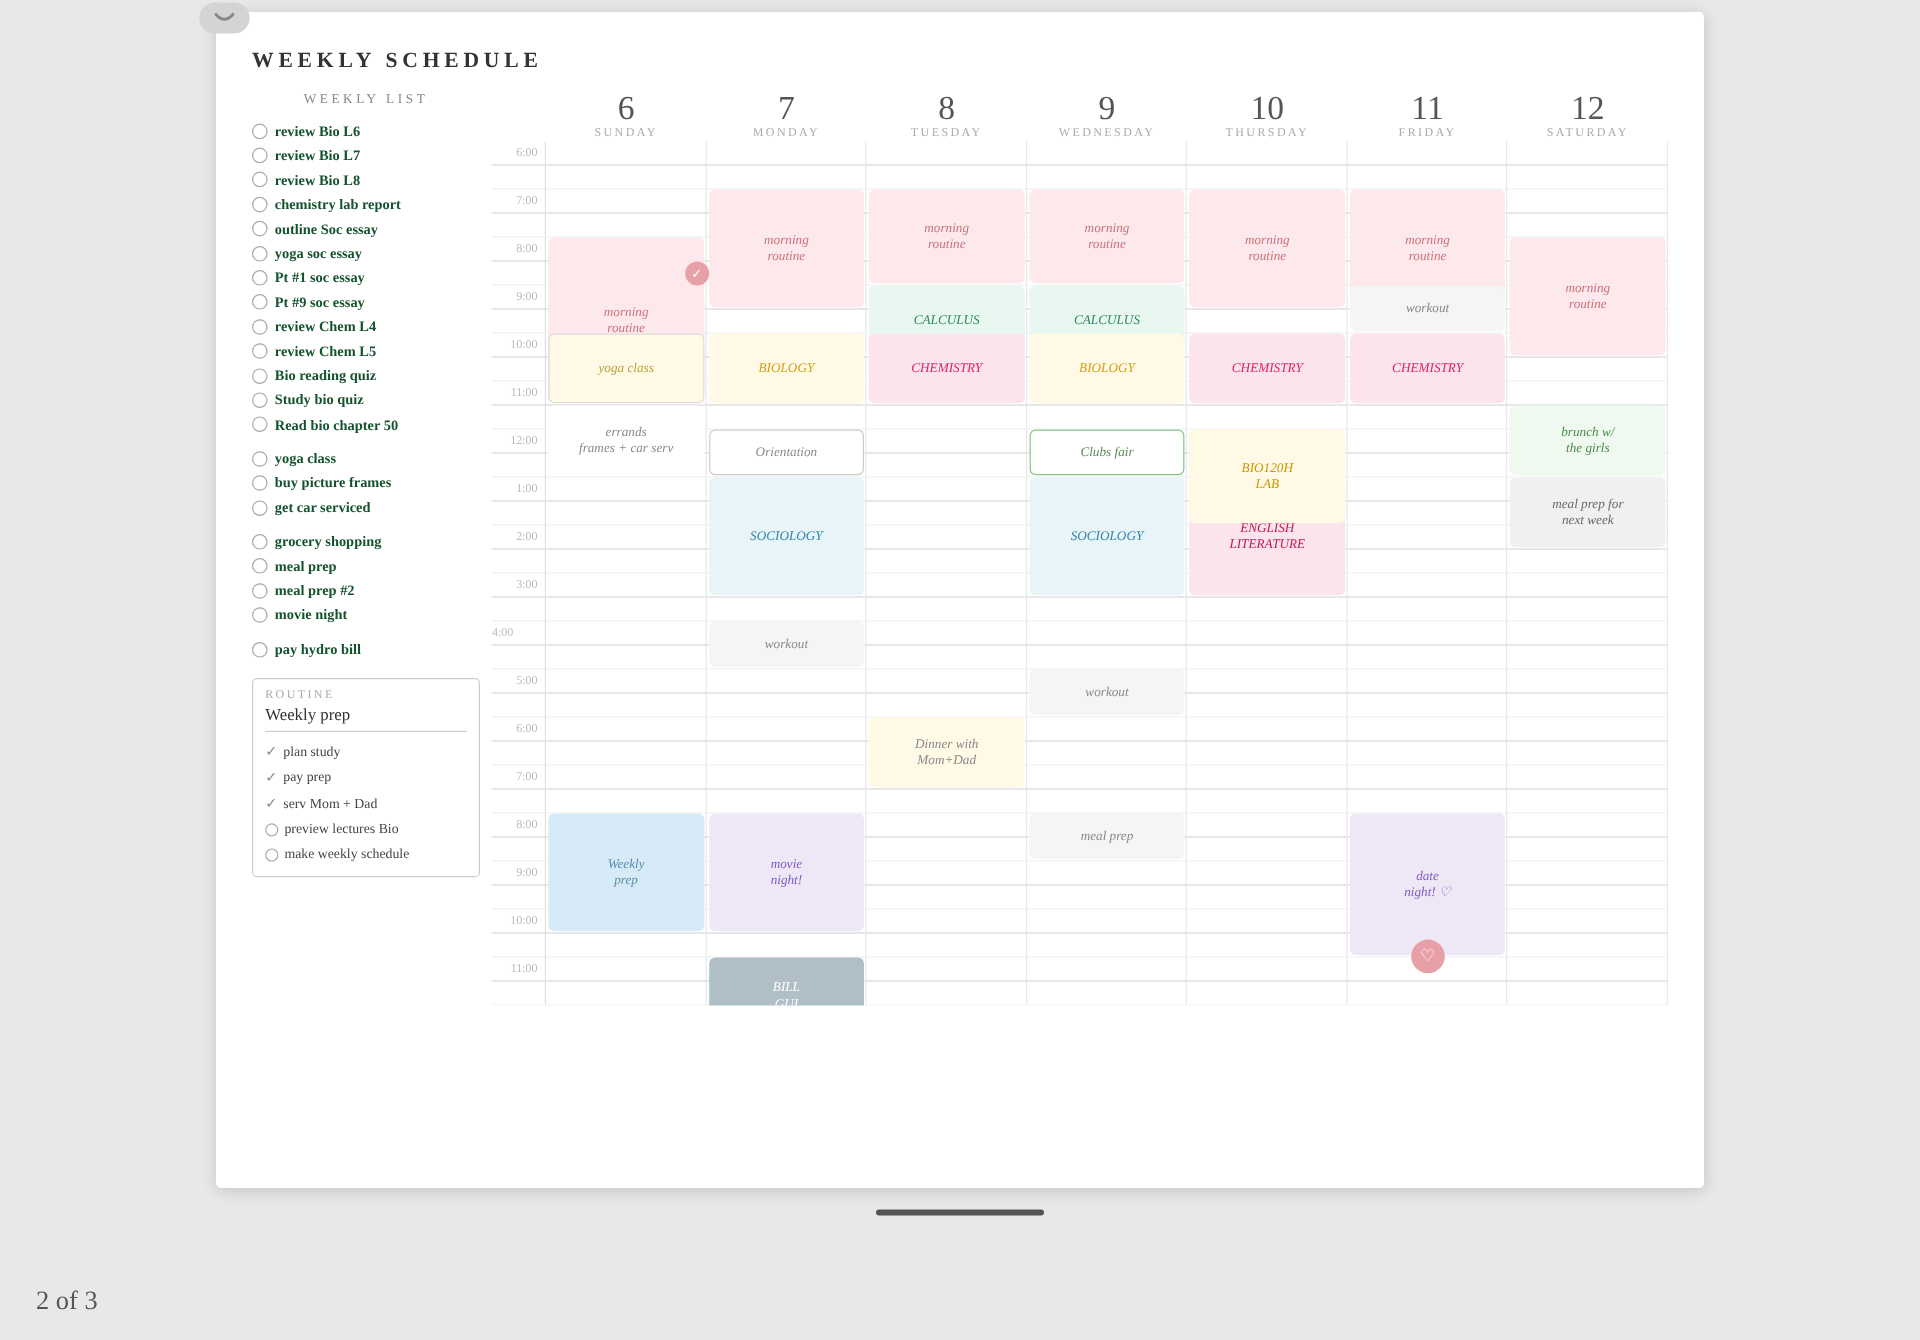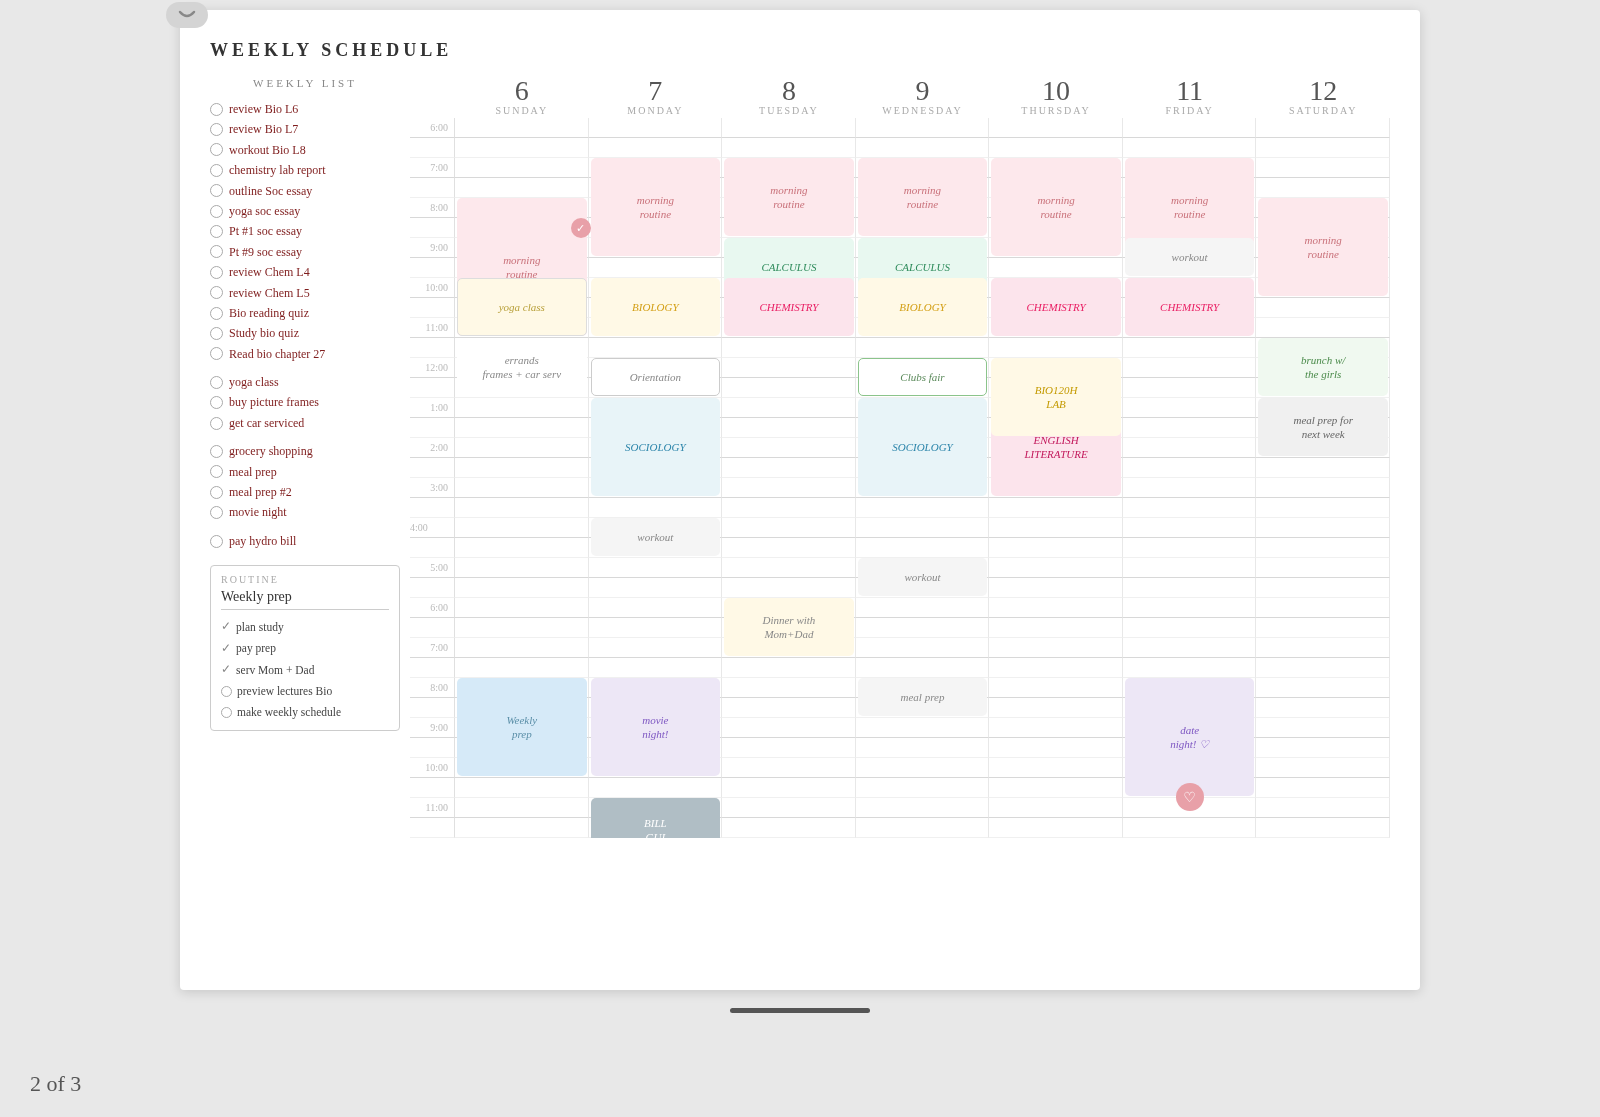--- a/index.html
+++ b/index.html
@@ -67,22 +67,23 @@
       text-align: center;
       font-size: 11px;
       letter-spacing: 3px;
       color: #888;
       text-transform: uppercase;
       margin-bottom: 10px;
     }
     .list-items {
       list-style: none;
       font-size: 12px;
-      color: #7f1d1d;
+      color: #14532d;
       line-height: 1.7;
+      font-weight: bold;
     }
     .list-item {
       display: flex;
       align-items: center;
       gap: 6px;
       font-family: 'Georgia', cursive;
     }
     .circle-check {
       width: 13px;
       height: 13px;
@@ -226,21 +227,21 @@
           <li class="list-item">
             <span class="circle-check"></span>
             <span>review Bio L6</span>
           </li>
           <li class="list-item">
             <span class="circle-check"></span>
             <span>review Bio L7</span>
           </li>
           <li class="list-item">
             <span class="circle-check"></span>
-            <span>workout Bio L8</span>
+            <span>review Bio L8</span>
           </li>
           <li class="list-item">
             <span class="circle-check"></span>
             <span>chemistry lab report</span>
           </li>
           <li class="list-item">
             <span class="circle-check"></span>
             <span>outline Soc essay</span>
           </li>
           <li class="list-item">
@@ -266,21 +267,21 @@
           <li class="list-item">
             <span class="circle-check"></span>
             <span>Bio reading quiz</span>
           </li>
           <li class="list-item">
             <span class="circle-check"></span>
             <span>Study bio quiz</span>
           </li>
           <li class="list-item">
             <span class="circle-check"></span>
-            <span>Read bio chapter 27</span>
+            <span>Read bio chapter 50</span>
           </li>
           <li class="list-item" style="height: 8px;"></li>
           <li class="list-item">
             <span class="circle-check"></span>
             <span>yoga class</span>
           </li>
           <li class="list-item">
             <span class="circle-check"></span>
             <span>buy picture frames</span>
           </li>

